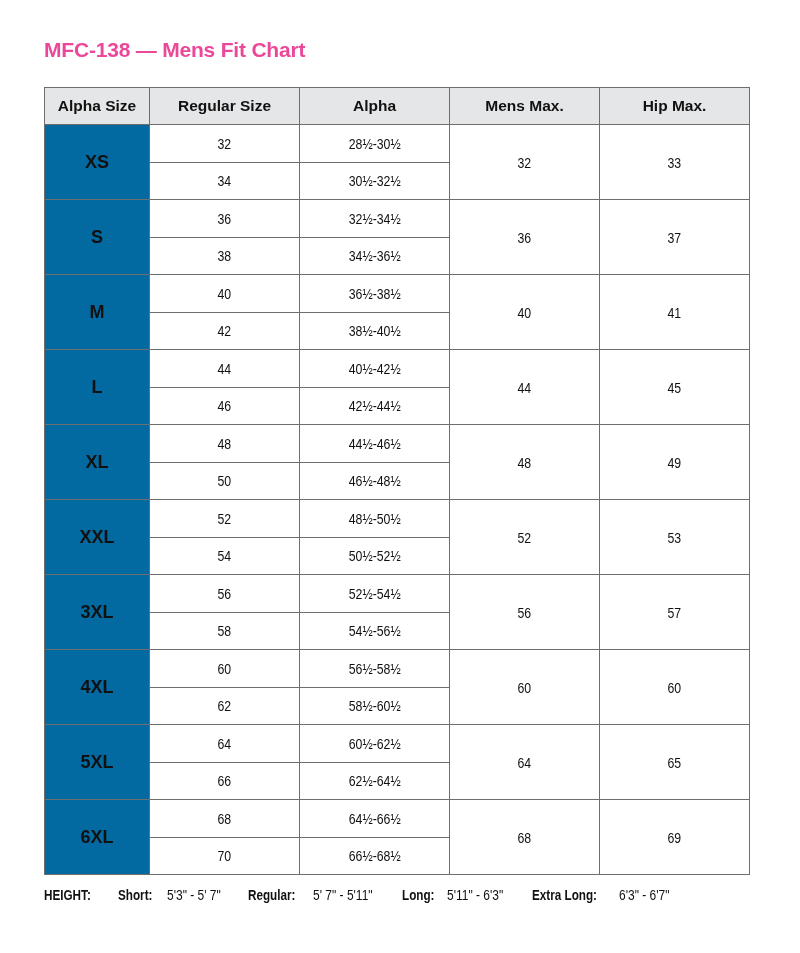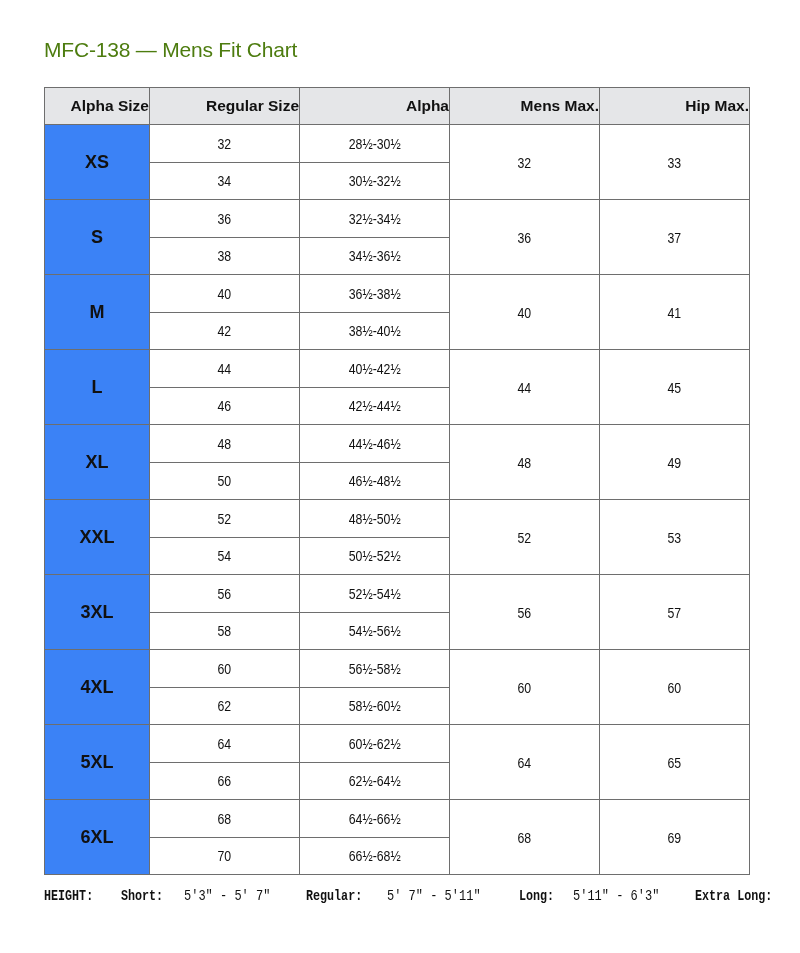--- a/index.html
+++ b/index.html
@@ -1,26 +1,26 @@
 <!DOCTYPE html>
 <html><head>
 <meta charset="utf-8">
 <style>
   html, body { margin: 0; padding: 0; background: #ffffff; }
   body { width: 800px; height: 953px; position: relative; font-family: "Liberation Sans", sans-serif; color: #111; }
-  .title { position: absolute; left: 44px; top: 38px; font-size: 21px; font-weight: normal; letter-spacing: -0.2px; color: #4d7c0f; }
+  .title { position: absolute; left: 44px; top: 38px; font-size: 21px; font-weight: bold; letter-spacing: -0.2px; color: #ec4899; }
   table.fit { position: absolute; left: 44px; top: 87px; border-collapse: collapse; width: 706px; table-layout: fixed; }
   table.fit th, table.fit td { border: 1px solid #6e6e6e; text-align: center; padding: 0; }
-  table.fit th { background: #e5e6e8; height: 36px; font-size: 15.5px; font-weight: bold; color: #111; text-align: right; }
+  table.fit th { background: #e5e6e8; height: 36px; font-size: 15.5px; font-weight: bold; color: #111; }
   table.fit td { height: 36.5px; font-family: "Liberation Sans Narrow", "Liberation Sans", sans-serif; font-size: 15px; color: #111; }
-  table.fit td.alpha { background: #3b82f6; font-family: "Liberation Sans", sans-serif; font-weight: bold; font-size: 18px; }
+  table.fit td.alpha { background: #0369a1; font-family: "Liberation Sans", sans-serif; font-weight: bold; font-size: 18px; }
   .num { display: inline-block; transform: scaleX(0.82); }
   .footer { position: absolute; left: 44px; top: 886px; font-size: 15px; white-space: nowrap; color: #111; }
   .footer .lbl { font-weight: bold; display: inline-block; transform: scaleX(0.78); transform-origin: left; }
-  .footer .seg { display: inline-block; margin-right: 10px; font-family: Liberation Mono, monospace; }
+  .footer .seg { display: inline-block; margin-right: 10px; }
   .footer .val { display: inline-block; transform: scaleX(0.8); transform-origin: left; }
   .col1 { width: 105px; } .col2 { width: 150px; } .col3 { width: 150px; } .col4 { width: 150px; } .col5 { width: 150px; }
 </style>
 </head>
 <body>
 
 <div class="title">MFC-138 — Mens Fit Chart</div>
 
 <table class="fit">
   <colgroup>

